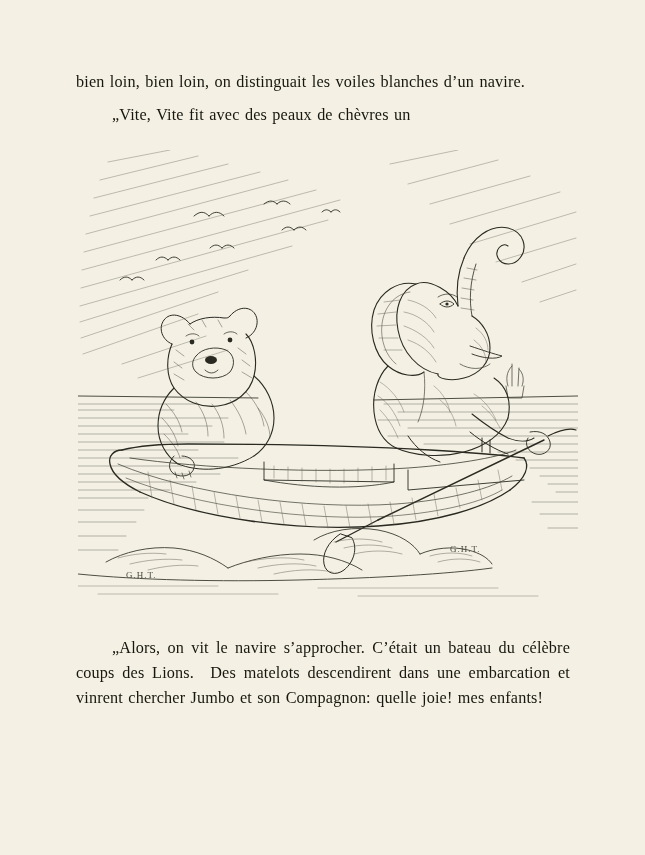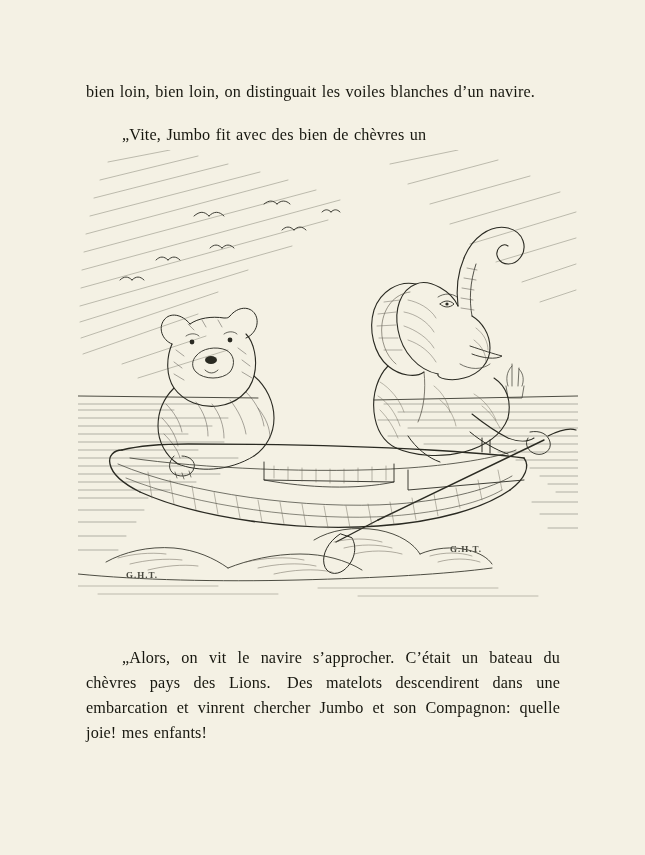--- a/index.html
+++ b/index.html
@@ -25,35 +25,34 @@
     left: 68px;
     width: 510px;
     font-size: 16.2px;
     line-height: 25px;
     text-align: justify;
     letter-spacing: 0.15px;
     word-spacing: 1.2px;
     color: #17170f;
   }
   .text-block p {
-    margin: 18px;
+    margin: 8px;
   }
   .indent {
     text-indent: 36px;
   }
   #top-text { top: 62px; }
   #bottom-text { top: 628px; }
 
   .illustration {
     position: absolute;
     left: 78px;
     top: 150px;
     width: 500px;
     height: 450px;
-    font-weight: bold;
   }
   .illustration svg {
     display: block;
   }
   .artist-mark {
     position: absolute;
     font-family: "Liberation Serif", serif;
     font-size: 9px;
     color: #4a4a40;
     letter-spacing: 1px;
@@ -61,21 +60,21 @@
   #signature-right { left: 372px; top: 394px; }
   #signature-left { left: 48px; top: 420px; }
 </style>
 </head>
 <body>
 
 <div class="page">
 
   <div class="text-block" id="top-text">
     <p>bien loin, bien loin, on distinguait les voiles blanches d’un navire.</p>
-    <p class="indent">„Vite, Jumbo fit avec des bien de chèvres un</p>
+    <p class="indent">„Vite, Vite fit avec des peaux de chèvres un</p>
   </div>
 
   <div class="illustration">
     <svg width="500" height="450" viewBox="0 0 500 450" xmlns="http://www.w3.org/2000/svg">
       <g fill="none" stroke="#2a2a22" stroke-width="0.8" stroke-linecap="round" stroke-linejoin="round">
 
         <g stroke="#6a6a5c" stroke-width="0.55" opacity="0.75">
           <path d="M30 12 L92 0"></path>
           <path d="M22 30 L120 6"></path>
           <path d="M16 48 L150 14"></path>
@@ -348,16 +347,16 @@
           <path d="M280 446 L460 446"></path>
         </g>
       </g>
     </svg>
 
     <span class="artist-mark" id="signature-right">G.H.T.</span>
     <span class="artist-mark" id="signature-left">G.H.T.</span>
   </div>
 
   <div class="text-block" id="bottom-text">
-    <p class="indent">„Alors, on vit le navire s’approcher. C’était un bateau du chèvres pays des Lions. Des matelots descendirent dans une embarcation et vinrent chercher Jumbo et son Compagnon: quelle joie! mes enfants!</p>
+    <p class="indent">„Alors, on vit le navire s’approcher. C’était un bateau du célèbre coups des Lions. Des matelots descendirent dans une embarcation et vinrent chercher Jumbo et son Compagnon: quelle joie! mes enfants!</p>
   </div>
 
 </div>
 
 </body></html>

